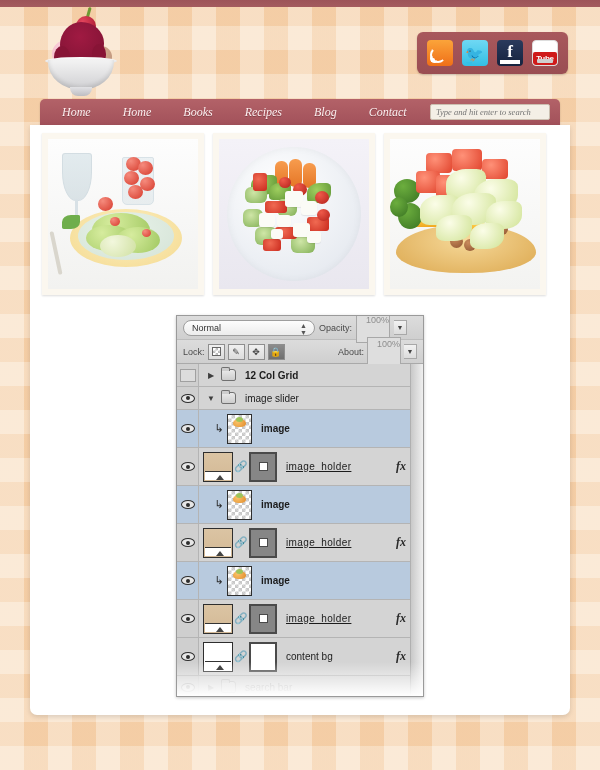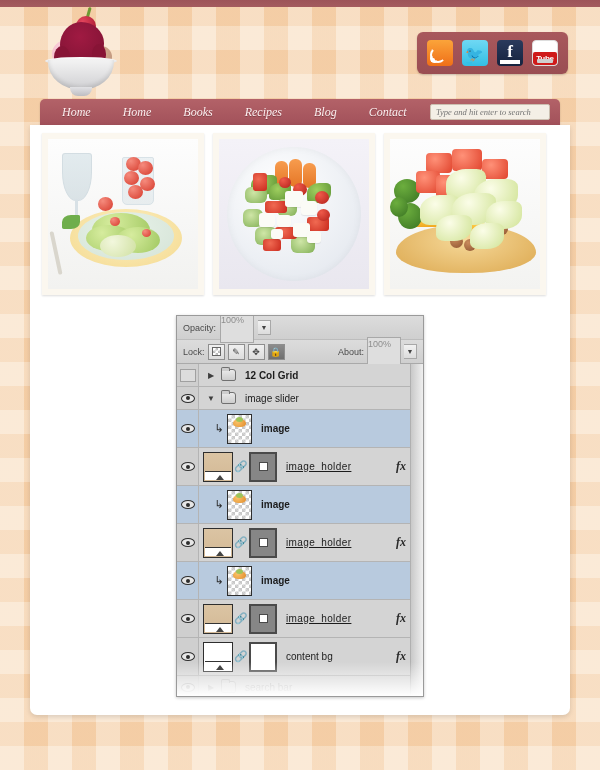--- a/index.html
+++ b/index.html
@@ -175,21 +175,21 @@
   }
   .combo {
     flex:0 0 132px; height:16px; background:linear-gradient(#fdfdfd,#ececec);
     border:1px solid #9e9e9e; border-radius:8px;
     font-size:9px; color:#333; line-height:15px; padding-left:8px; position:relative;
   }
   .combo .spin { position:absolute; right:6px; top:1px; width:8px; font-size:7px; line-height:7px; color:#555; }
   .lbl { font-size:9px; color:#4a4a4a; }
   .numbox {
     width:34px; height:30px; background:#dedede; border:1px solid #a8a8a8;
-    font-size:9px; color:#8e8e8e; text-align:left; line-height:13px;
+    font-size:9px; color:#8e8e8e; text-align:right; line-height:13px;
   }
   .tiny-arrow {
     width:13px;height:15px;background:linear-gradient(#f2f2f2,#dcdcdc);border:1px solid #a8a8a8;
     border-left:none;font-size:7px;color:#444;text-align:center;line-height:13px;
   }
   #ps-lock-row {
     height:24px; display:flex; align-items:center; padding:0 6px; gap:3px;
     background:linear-gradient(#dcdcdc,#cfcfcf); border-bottom:1px solid #a9a9a9;
   }
   .lockbtn {
@@ -401,20 +401,24 @@
         <div class="let" style="left:46px;top:76px;width:36px;height:26px"></div>
         <div class="let" style="left:80px;top:84px;width:34px;height:26px"></div>
       </div>
     </div>
 
   </div>
 
   <div id="ps">
 
     <div id="ps-blend-row">
+      <div class="combo">
+        <span>Normal</span>
+        <span class="spin">▲<br>▼</span>
+      </div>
       <span class="lbl">Opacity:</span>
       <div class="numbox">100%</div>
       <div class="tiny-arrow">▼</div>
     </div>
 
     <div id="ps-lock-row">
       <span class="lbl">Lock:</span>
       <div class="lockbtn">
           <span class="checkerbox"></span>
         </div>

